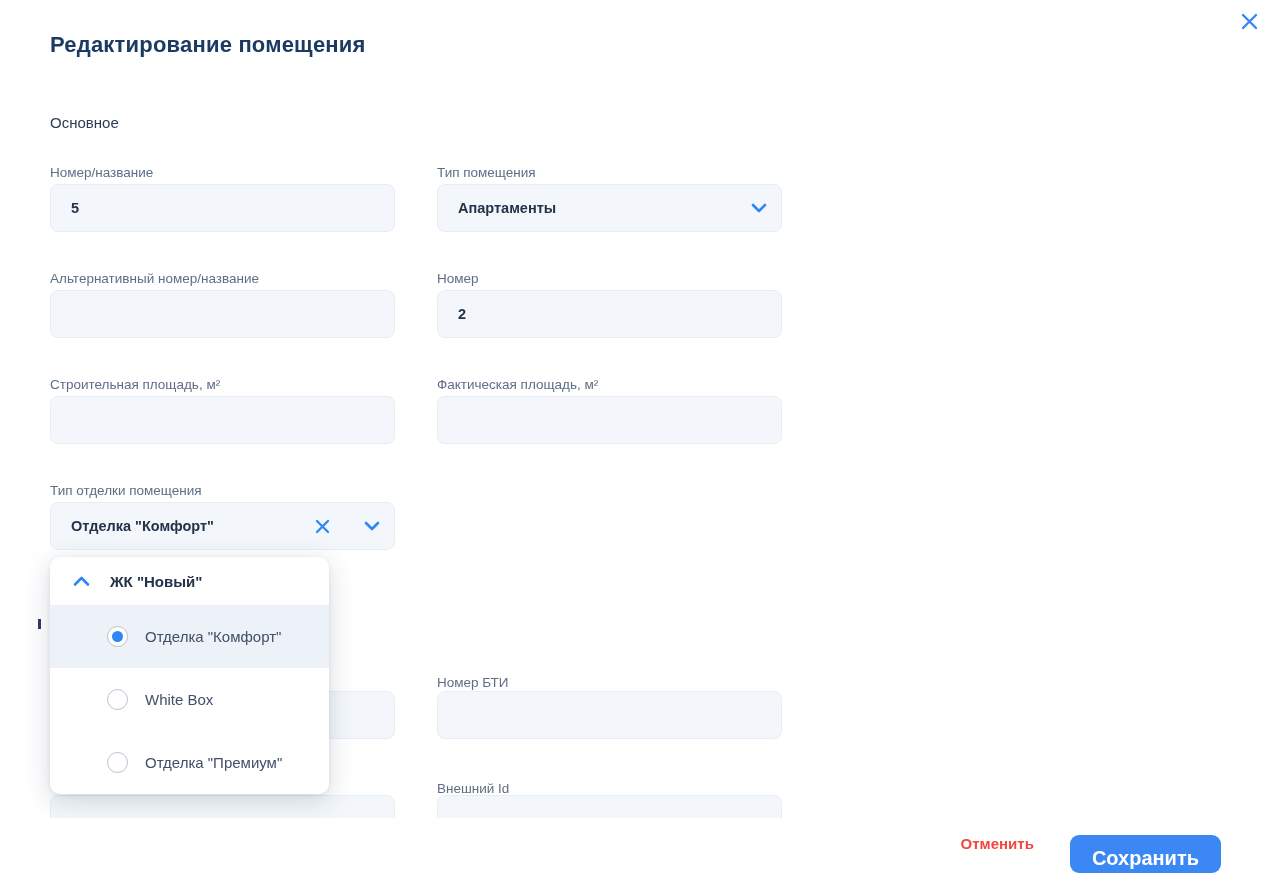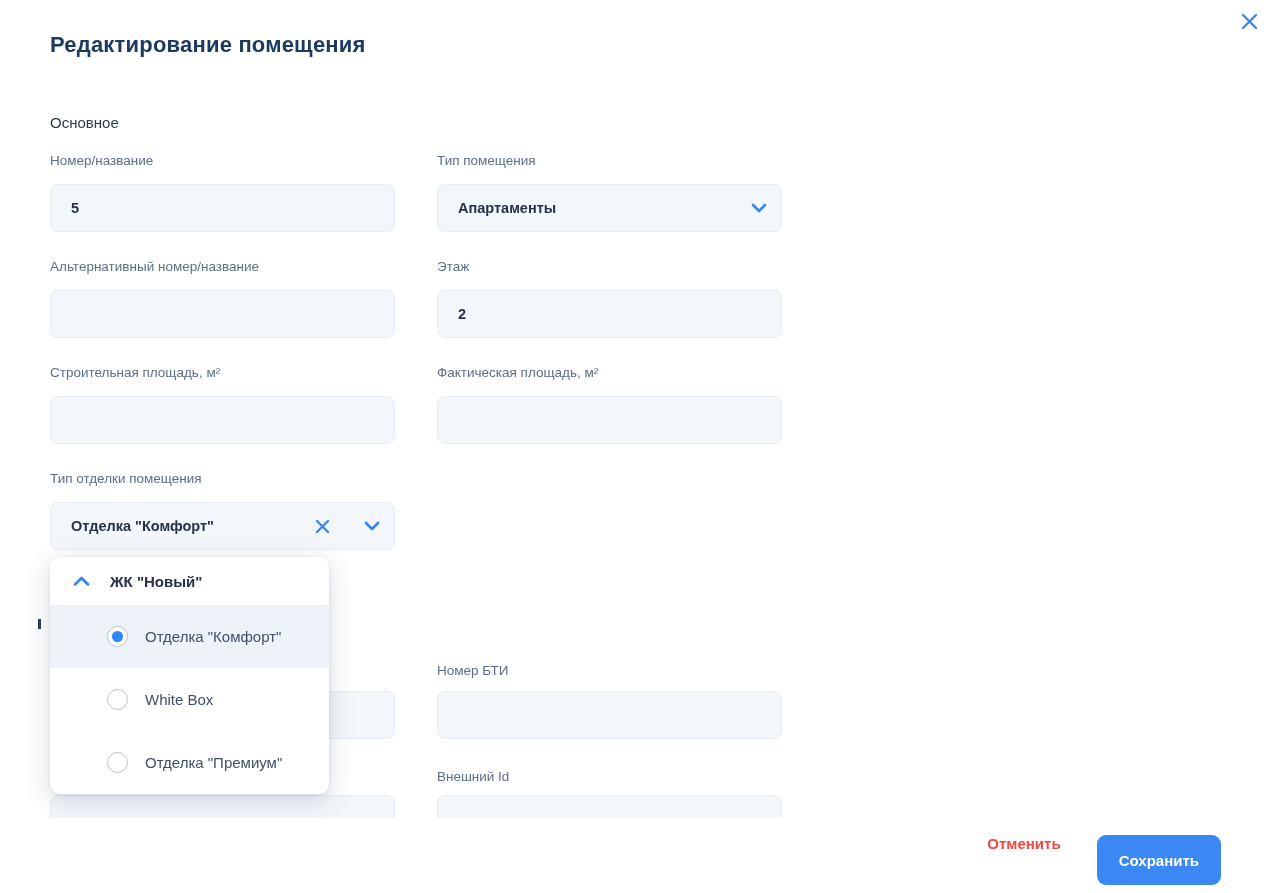--- a/index.html
+++ b/index.html
@@ -21,20 +21,21 @@
   }
   .close-btn {
     position: absolute; left: 1234px; top: 6px; width: 30px; height: 30px;
     display: flex; align-items: center; justify-content: center;
     background: none; border: none; cursor: pointer;
   }
 
   .field-label {
     position: absolute; font-size: 13.5px; color: #5e6e86; font-weight: 400;
     white-space: nowrap;
+    margin-top: 12px;
   }
   .field-box {
     position: absolute; width: 345px; height: 48px;
     background: #f3f7fb; border: 1px solid #e7edf5; border-radius: 8px;
   }
   .field-box input {
     width: 100%; height: 100%; border: none; background: transparent; outline: none;
     padding: 0 20px; font-family: inherit;
     font-size: 14.5px; font-weight: 600; color: #25324a;
   }
@@ -90,23 +91,23 @@
 
   .footer-actions {
     position: absolute; right: 45px; top: 835px; height: 38px;
     display: flex; align-items: flex-start; gap: 36px; z-index: 6;
   }
   .cancel-btn {
     background: none; border: none; cursor: pointer; font-family: inherit;
     font-size: 15px; font-weight: 600; color: #f2473f;
   }
   .save-btn {
-    min-width: 118px; height: 50px; padding: 12px 22px;
+    min-width: 118px; height: 38px; padding: 12px 22px;
     background: #3b87f3; border: none; border-radius: 9px; cursor: pointer;
-    font-family: inherit; font-size: 15px; font-weight: 600; color: #fff;
+    font-family: inherit; font-size: 20px; font-weight: 600; color: #fff;
   }
 </style>
 </head>
 <body>
 
 <div class="frame">
   <div class="clip">
 
     <div class="dialog-title">Редактирование помещения</div>
     <div class="section-title">Основное</div>
@@ -124,21 +125,21 @@
             <path d="M2 2 L8 8 L14 2" fill="none" stroke="#2f86f6" stroke-width="2.6" stroke-linecap="round" stroke-linejoin="round"></path>
           </svg>
       </span>
     </div>
 
     <div class="field-label" style="left:50px; top:259px;">Альтернативный номер/название</div>
     <div class="field-box" style="left:50px; top:290px;">
       <input type="text" readonly="" value="" style="">
     </div>
 
-    <div class="field-label" style="left:437px; top:259px;">Этаж</div>
+    <div class="field-label" style="left:437px; top:259px;">Номер</div>
     <div class="field-box" style="left:437px; top:290px;">
       <input type="text" readonly="" value="2" style="">
     </div>
 
     <div class="field-label" style="left:50px; top:365px;">Строительная площадь, м²</div>
     <div class="field-box" style="left:50px; top:396px;">
       <input type="text" readonly="" value="" style="">
     </div>
 
     <div class="field-label" style="left:437px; top:365px;">Фактическая площадь, м²</div>

